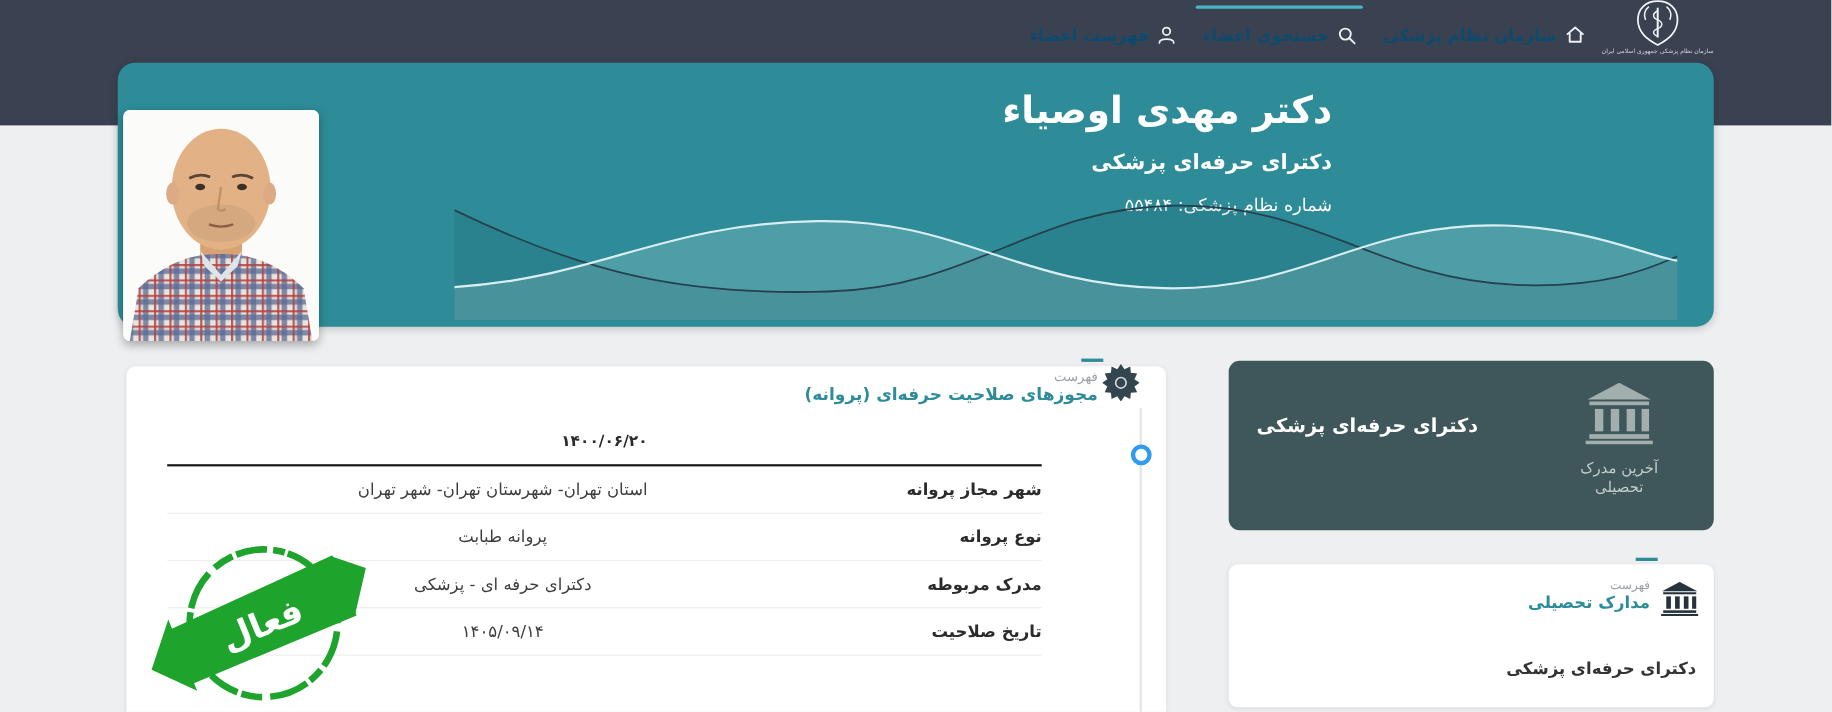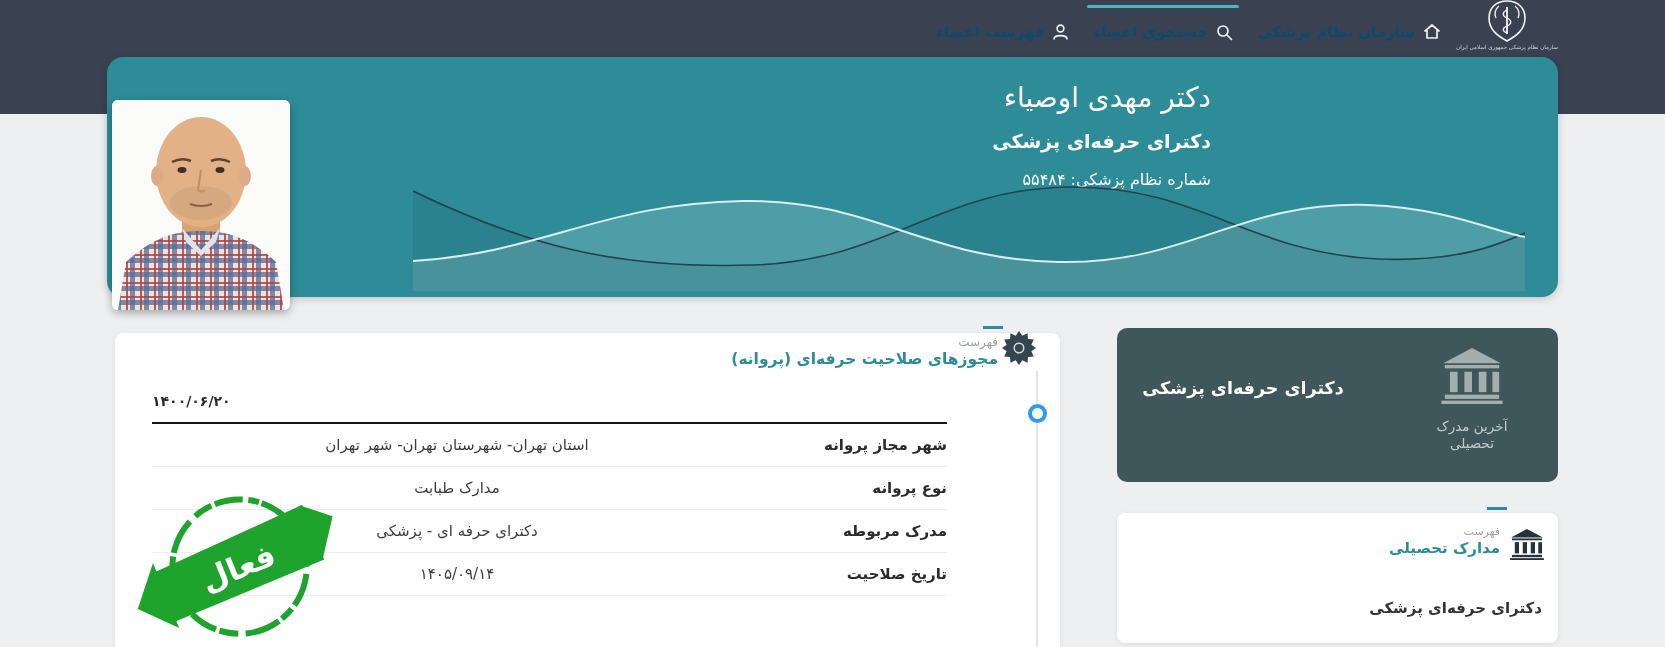--- a/index.html
+++ b/index.html
@@ -14,36 +14,36 @@
   .topband { position:absolute; top:0; left:0; width:1665px; height:114px; background:#3a4252; }
   .nav { position:absolute; top:0; right:116px; height:64px; display:flex; align-items:center; gap:24px; z-index:30; }
   .nav-item { position:relative; display:flex; align-items:center; gap:8px; height:64px; color:#0c4a6e; font-size:15px; font-weight:bold; cursor:pointer; white-space:nowrap; }
   .nav-item .nicon { display:flex; align-items:center; }
   .nav-item.active .active-bar { position:absolute; top:5px; right:-6px; left:-6px; height:3px; background:#49b6c0; border-radius:2px; }
   .brand { display:flex; flex-direction:column; align-items:center; margin-top:-14px; width:84px; }
   .brand-caption { color:#cfd5de; font-size:5.5px; margin-top:2px; white-space:nowrap; }
   
   .hero { position:absolute; top:57px; right:107px; width:1451px; height:240px; background:#2d8c98; border-radius:16px; overflow:hidden; z-index:10; box-shadow:0 2px 8px rgba(0,0,0,.18); }
   .hero-text { position:absolute; top:24px; right:347px; text-align:right; color:#fff; }
-  .hero-name { font-size:28px; font-weight:normal; }
+  .hero-name { font-size:34px; font-weight:bold; }
   .hero-degree { font-size:19px; font-weight:bold; margin-top:16px; }
   .hero-number { font-size:16px; margin-top:18px; }
   .hero-wave { position:absolute; right:33px; bottom:6px; }
   .photo { position:absolute; top:100px; left:112px; width:178px; height:210px; border-radius:6px; overflow:hidden; box-shadow:0 3px 9px rgba(0,0,0,.30); z-index:20; background:#fbfbf9; }
   
   .card-dash { position:absolute; width:20px; height:3px; background:#2d8c98; z-index:12; }
   .main-card { position:absolute; top:333px; right:605px; width:945px; height:340px; background:#ffffff; border-radius:8px; box-shadow:0 1px 5px rgba(0,0,0,.08); z-index:11; }
   .mc-header { position:absolute; top:2px; right:62px; text-align:right; }
   .list-label { font-size:12px; color:#9aa0a6; display:block; }
   .mc-title { font-size:15.5px; font-weight:bold; color:#2d8c98; }
   .seal-icon { position:absolute; top:-2px; right:24px; color:#33454e; }
   .timeline-line { position:absolute; top:38px; bottom:0; right:22px; width:2px; background:#e4e4e4; }
   .timeline-dot { position:absolute; top:71px; right:13px; width:19px; height:19px; border-radius:50%; background:#fff; border:4px solid #2e9bf0; z-index:2; }
   .license-table { position:absolute; top:60px; right:113px; left:37px; }
-  .entry-date { text-align:left; font-size:14px; font-weight:bold; color:#2b2b2b; padding-bottom:13px; border-bottom:2.5px solid #161616; }
+  .entry-date { text-align:center; font-size:14px; font-weight:bold; color:#2b2b2b; padding-bottom:13px; border-bottom:2.5px solid #161616; }
   .lic-row { display:flex; align-items:center; height:43px; border-bottom:1px solid #ededed; font-size:15px; }
   .lic-label { width:185px; text-align:right; font-weight:bold; color:#2b2b2b; }
   .lic-value { flex:1; text-align:center; color:#3c3c3c; }
   .stamp { position:absolute; top:142px; right:710px; width:230px; height:185px; z-index:15; pointer-events:none; }
   
   .dark-card { position:absolute; top:328px; right:107px; width:441px; height:154px; background:#3f575a; border-radius:10px; z-index:11; }
   .dark-card .bank-big { position:absolute; top:20px; right:55px; color:#a3aeae; }
   .dark-card .bank-caption { position:absolute; top:90px; right:28px; width:116px; text-align:center; color:#c3cccc; font-size:13.5px; line-height:17px; }
   .dark-card .dark-value { position:absolute; top:50px; right:200px; width:230px; text-align:center; color:#ffffff; font-size:17.5px; font-weight:bold; }
   .white-card { position:absolute; top:513px; right:107px; width:441px; height:130px; background:#ffffff; border-radius:8px; box-shadow:0 1px 5px rgba(0,0,0,.08); z-index:11; }
@@ -161,21 +161,21 @@
   <div class="timeline-dot"></div>
 
   <div class="license-table">
     <div class="entry-date">۱۴۰۰/۰۶/۲۰</div>
     <div class="lic-row">
       <div class="lic-label">شهر مجاز پروانه</div>
       <div class="lic-value">استان تهران- شهرستان تهران- شهر تهران</div>
     </div>
     <div class="lic-row">
       <div class="lic-label">نوع پروانه</div>
-      <div class="lic-value">مدارک طبابت</div>
+      <div class="lic-value">پروانه طبابت</div>
     </div>
     <div class="lic-row">
       <div class="lic-label">مدرک مربوطه</div>
       <div class="lic-value">دکترای حرفه ای - پزشکی</div>
     </div>
     <div class="lic-row">
       <div class="lic-label">تاریخ صلاحیت</div>
       <div class="lic-value">۱۴۰۵/۰۹/۱۴</div>
     </div>
   </div>

